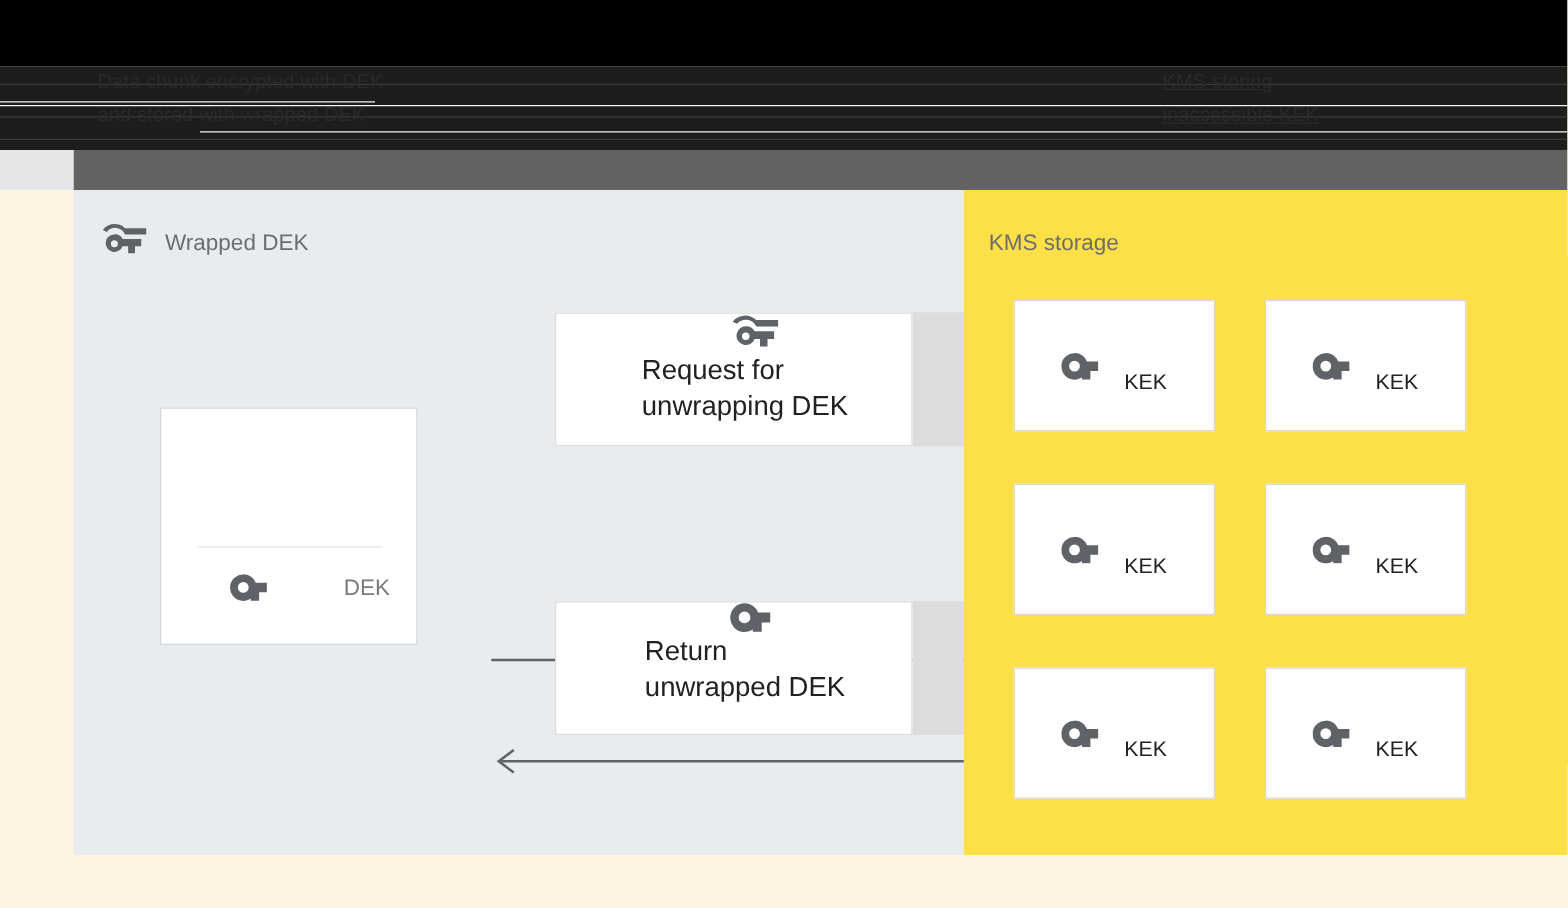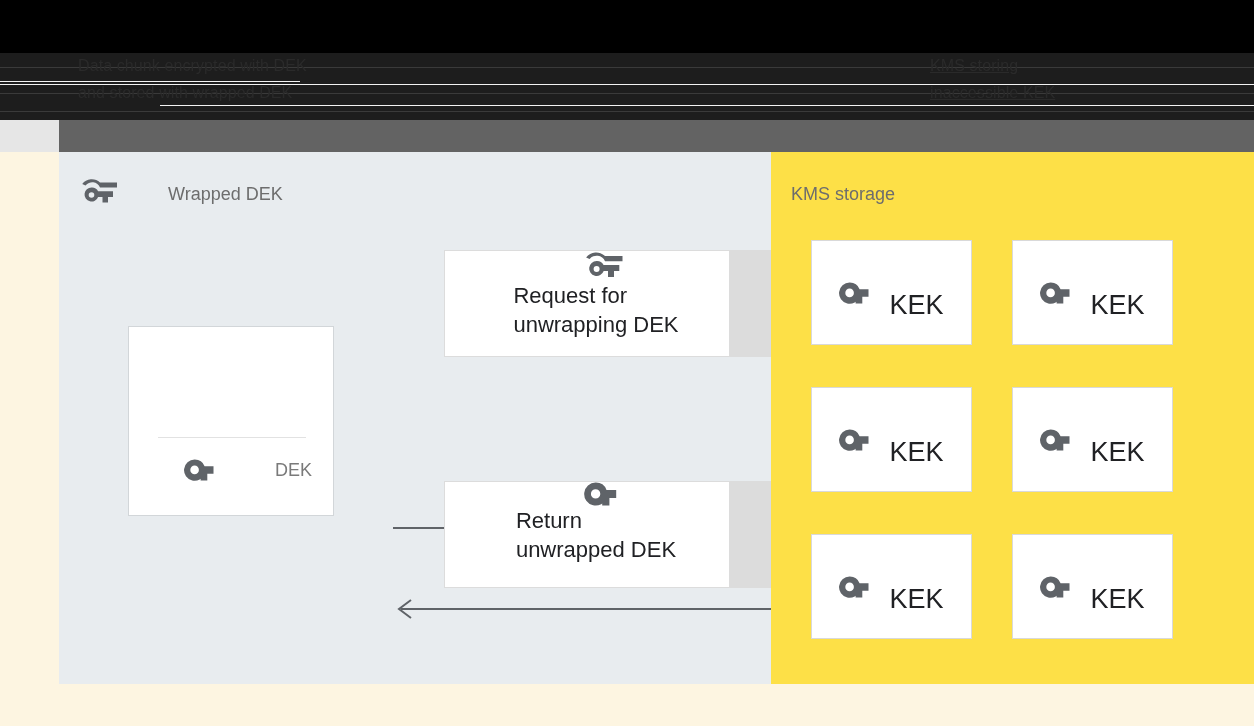--- a/index.html
+++ b/index.html
@@ -53,21 +53,21 @@
   .hdr-rule.light { background: #f2f2f2; }
 
   
   .panel-left {
     position: absolute; left: 59px; top: 152px;
     width: 712px; height: 532px;
     background: #e8ecef;
   }
   .panel-left-title {
     position: absolute; left: 73px; top: 32px;
-    font-size: 18px; color: #6d6d6d; margin-left: 36px;
+    font-size: 18px; color: #6d6d6d;
   }
   .panel-left-title-icon {
     position: absolute; left: 20px; top: 26px;
     width: 40px; height: 28px;
   }
 
   
   .panel-right {
     position: absolute; left: 771px; top: 152px;
     width: 579px; height: 532px;
@@ -142,21 +142,21 @@
     grid-template-columns: 161px 161px;
     grid-template-rows: 105px 105px 105px;
     column-gap: 40px; row-gap: 42px;
   }
   .kek-card {
     background: #ffffff;
     border: 1px solid #d9d9d9;
     display: flex; align-items: center; justify-content: center;
   }
   .kek-label {
-    font-size: 27px; color: #202124; margin-left: 14px; margin-top: 26px;
+    font-size: 17px; color: #202124; margin-left: 14px; margin-top: 26px;
   }
 
   .icon-key { display: block; }
 </style>
 </head>
 <body>
 
 <div class="header-black"></div>
 <div class="header-dark">
   <div class="hdr-rule" style="left:0;  top:14px; width:1254px;"></div>

